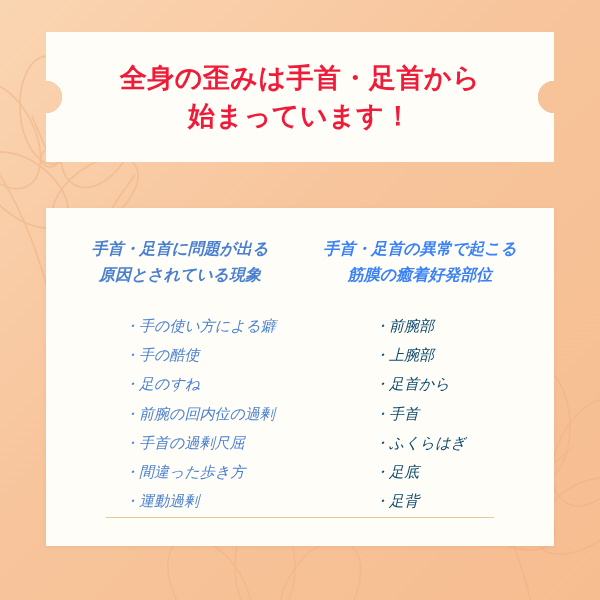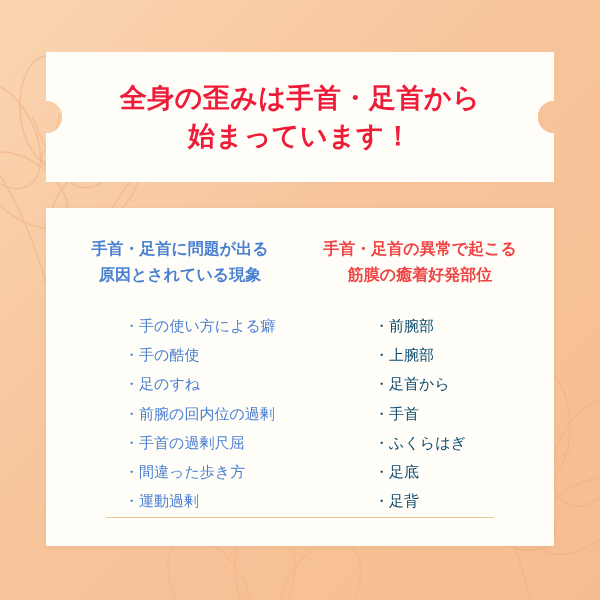--- a/index.html
+++ b/index.html
@@ -29,21 +29,21 @@
     display: block;
   }
   .deco-left  { left: -70px; top: 40px; opacity: .55; }
   .deco-right { right: -90px; bottom: -40px; opacity: .55; }
   .deco-bottom{ left: 120px; bottom: -110px; opacity: .45; }
 
   
   .ribbon {
     position: absolute;
     left: 46px;
-    top: 52px;
+    top: 32px;
     width: 508px;
     height: 130px;
     background: #fffdf8;
     box-shadow: 0 1px 4px rgba(160,110,70,.10);
     -webkit-mask-image:
       radial-gradient(circle 16px at 0px 50%, transparent 0 16px, #000 16.5px),
       radial-gradient(circle 16px at 508px 50%, transparent 0 16px, #000 16.5px);
     -webkit-mask-composite: source-in;
     mask-image:
       radial-gradient(circle 16px at 0px 50%, transparent 0 16px, #000 16.5px),
@@ -67,41 +67,42 @@
 
   
   .card {
     position: absolute;
     left: 46px;
     top: 208px;
     width: 508px;
     height: 338px;
     background: #fffdf8;
     box-shadow: 0 1px 4px rgba(160,110,70,.10);
+    font-style: italic;
   }
   .columns {
     display: flex;
     height: 100%;
     box-sizing: border-box;
     padding: 28px 14px 0 14px;
   }
   .col {
     flex: 1;
     text-align: center;
     box-sizing: border-box;
   }
   .col-head {
     font-size: 16px;
     font-weight: bold;
     line-height: 1.65;
     margin-bottom: 22px;
     white-space: pre-line;
   }
   .col-left .col-head { color: #4a7fd0; }
-  .col-right .col-head { color: #ef4444; }
+  .col-right .col-head { color: #3b82f6; }
 
   .items {
     display: inline-block;
     text-align: left;
   }
   .item {
     font-size: 15px;
     line-height: 1.95;
     white-space: nowrap;
   }

